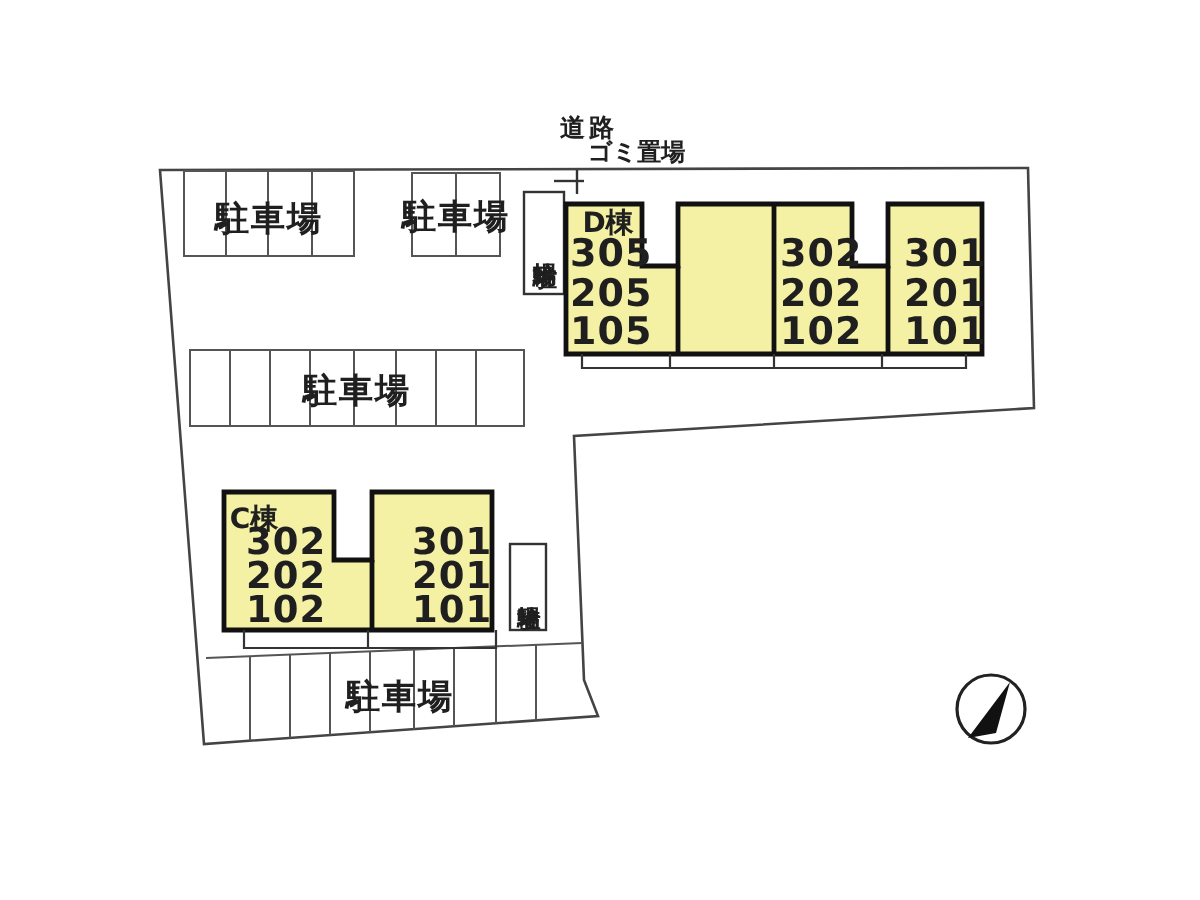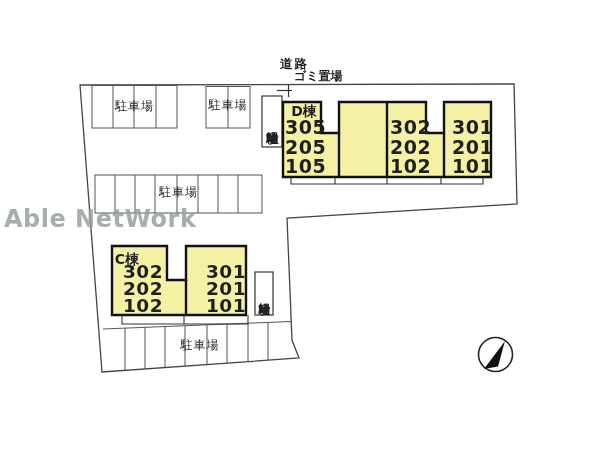--- a/index.html
+++ b/index.html
@@ -2,21 +2,21 @@
 <html><head>
 <meta charset="utf-8">
 <style>
   html,body{margin:0;padding:0;background:#fff;}
   #stage{
     position:relative;width:600px;height:392px;background:#ffffff;overflow:hidden;
     font-family:"DejaVu Sans","Liberation Sans",sans-serif;color:#1a1a1a;padding-left:19px;
   }
   #plan-svg{position:absolute;left:0;top:0;width:600px;height:450px;}
   .lbl{position:absolute;white-space:nowrap;color:#1f1f1f;}
-  .parking-lbl{font-size:12px;font-weight:400;display:flex;justify-content:center;letter-spacing:1px;}
+  .parking-lbl{font-size:17px;font-weight:700;display:flex;justify-content:center;letter-spacing:1px;}
   .vtext{
     writing-mode:vertical-rl;text-orientation:upright;
     display:flex;align-items:center;justify-content:center;
     font-weight:600;color:#1f1f1f;
   }
   .rooms{font-size:19px;line-height:19.5px;font-weight:600;letter-spacing:0.5px;}
   .rooms span{display:block;}
   .rooms-c{font-size:18.5px;line-height:16.8px;}
   .bname{font-size:14px;font-weight:600;text-align:center;}
   #watermark{
@@ -142,15 +142,14 @@
     <span>302</span>
     <span>202</span>
     <span>102</span>
   </div>
   <div class="lbl rooms rooms-c" style="left:206px;top:264px;width:36px;text-align:center;">
     <span>301</span>
     <span>201</span>
     <span>101</span>
   </div>
 
-  <div id="watermark">Able NetWork</div>
 
 </div>
 
 </body></html>

